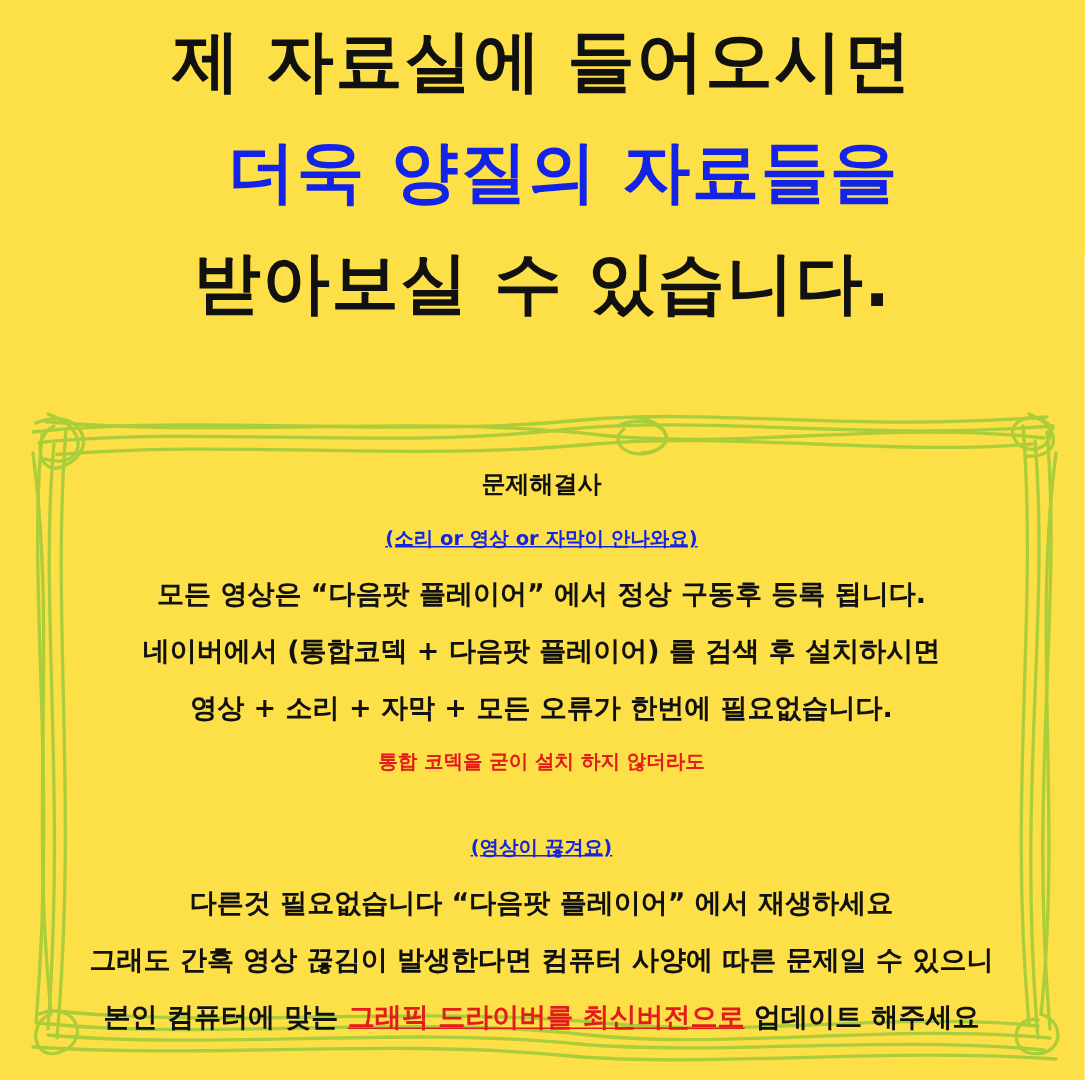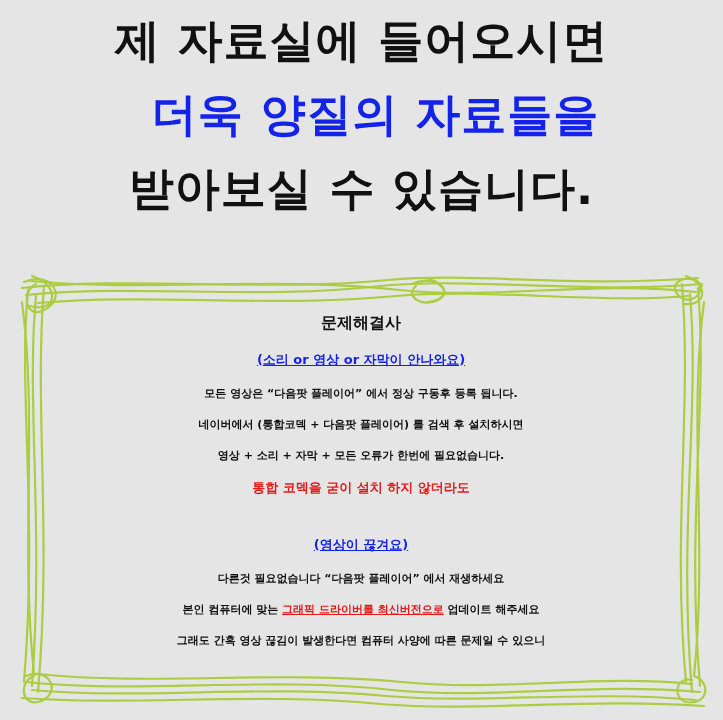--- a/index.html
+++ b/index.html
@@ -10,21 +10,21 @@
     width: 723px;
     height: 720px;
     background: #ffffff;
     font-family: "DejaVu Sans", sans-serif;
     overflow: hidden;
   }
   .page {
     position: relative;
     width: 723px;
     height: 720px;
-    background: #e5e5e5;
+    background: #fde047;
   }
 
   
   .headline {
     position: absolute;
     left: 0;
     top: 18px;
     width: 723px;
     text-align: center;
   }
@@ -78,21 +78,21 @@
     font-weight: 700;
     font-size: 13px;
     margin: 0 0 22px 0;
   }
   .q-line .ul {
     text-decoration: underline;
   }
   .body-line {
     color: #111111;
     font-weight: 700;
-    font-size: 11px;
+    font-size: 18px;
     margin: 0 0 20px 0;
   }
   .red-line {
     color: #e21b1b;
     font-weight: 700;
     font-size: 13px;
     margin: 0 0 14px 0;
   }
   .red-line.last { margin-bottom: 0; }
   .gap-block { height: 30px; }
@@ -164,20 +164,20 @@
 
       <div class="red-line">통합 코덱을 굳이 설치 하지 않더라도</div>
 
       <div class="gap-block"></div>
 
       <div class="q-line">
         <span class="ul">(영상이 끊겨요)</span>
       </div>
 
       <div class="body-line">다른것 필요없습니다  “다음팟 플레이어” 에서 재생하세요</div>
+      <div class="body-line">그래도 간혹 영상 끊김이 발생한다면 컴퓨터 사양에 따른 문제일 수 있으니</div>
       <div class="body-line">
         <span>본인 컴퓨터에 맞는 </span><span class="inline-red ul">그래픽 드라이버를 최신버전으로</span><span> 업데이트 해주세요</span>
       </div>
-      <div class="body-line">그래도 간혹 영상 끊김이 발생한다면 컴퓨터 사양에 따른 문제일 수 있으니</div>
     </div>
   </div>
 
 </div>
 
 </body></html>

